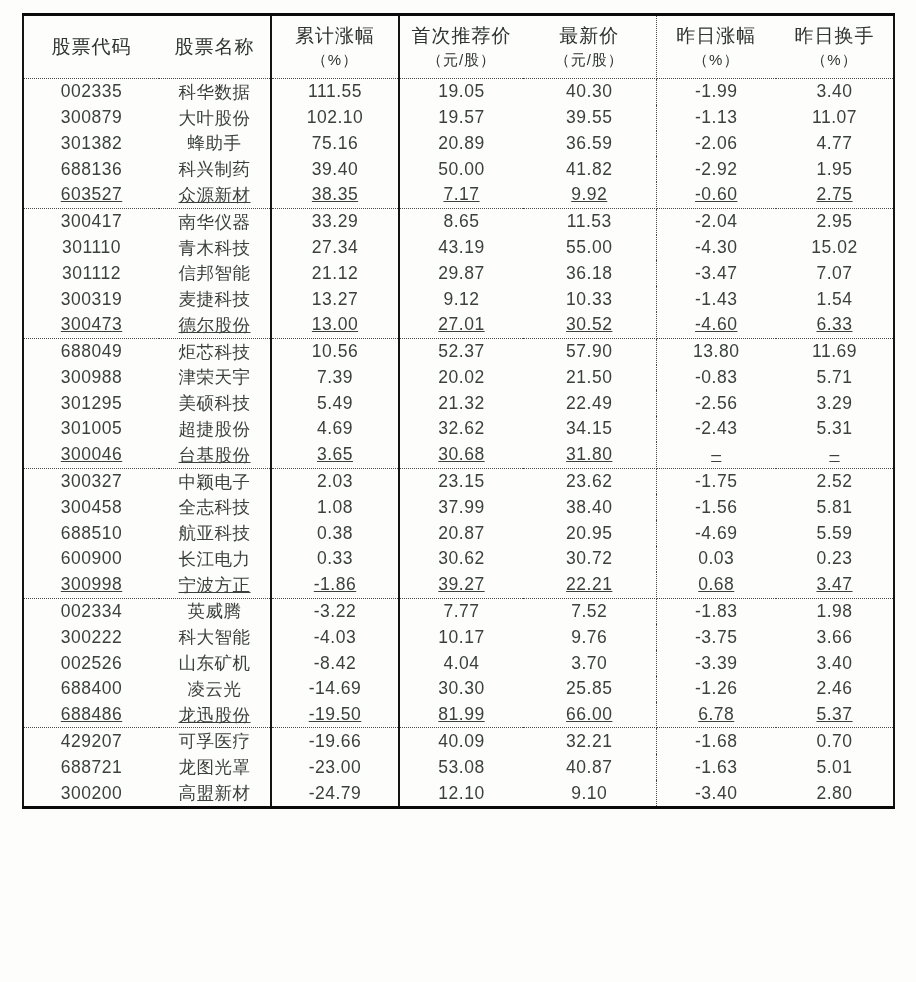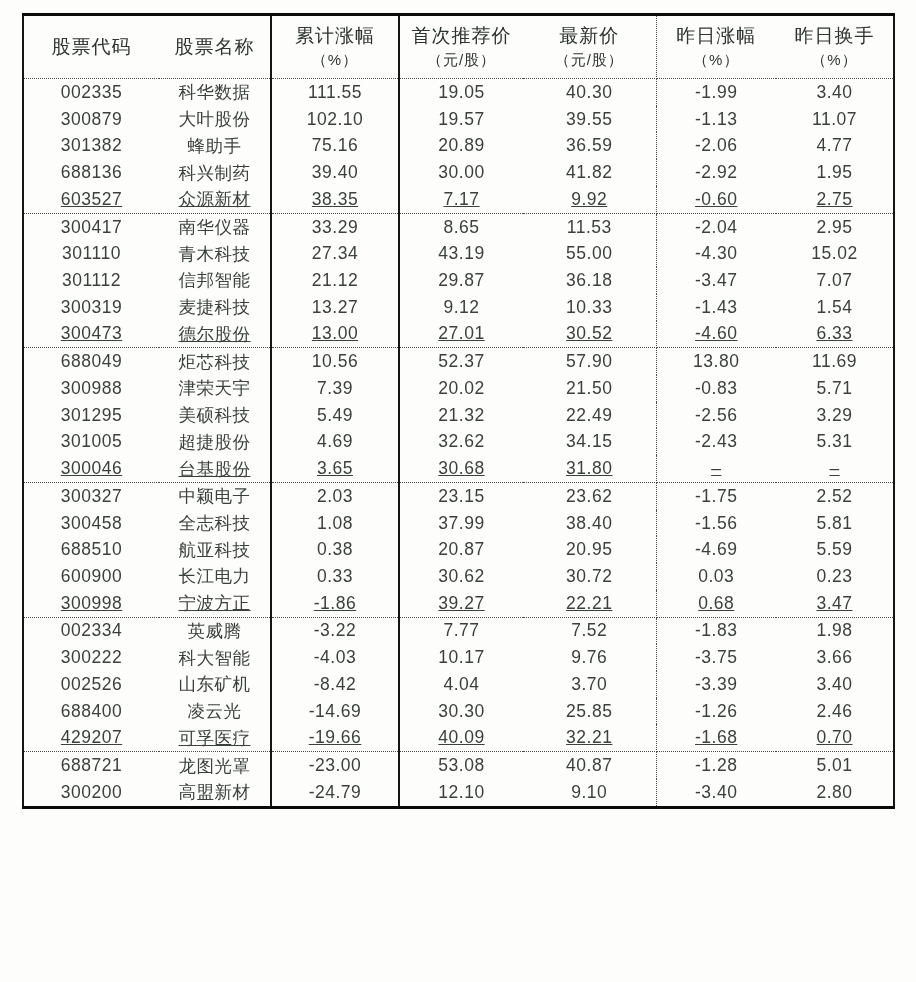--- a/index.html
+++ b/index.html
@@ -139,21 +139,21 @@
           <td>75.16</td>
           <td>20.89</td>
           <td>36.59</td>
           <td>-2.06</td>
           <td>4.77</td>
         </tr>
         <tr>
           <td>688136</td>
           <td>科兴制药</td>
           <td>39.40</td>
-          <td>30.00</td>
+          <td>50.00</td>
           <td>41.82</td>
           <td>-2.92</td>
           <td>1.95</td>
         </tr>
         <tr>
           <td>603527</td>
           <td>众源新材</td>
           <td>38.35</td>
           <td>7.17</td>
           <td>9.92</td>
@@ -325,35 +325,44 @@
         <tr>
           <td>688400</td>
           <td>凌云光</td>
           <td>-14.69</td>
           <td>30.30</td>
           <td>25.85</td>
           <td>-1.26</td>
           <td>2.46</td>
         </tr>
         <tr>
+          <td>688486</td>
+          <td>龙迅股份</td>
+          <td>-19.50</td>
+          <td>81.99</td>
+          <td>66.00</td>
+          <td>6.78</td>
+          <td>5.37</td>
+        </tr>
+        <tr>
           <td>429207</td>
           <td>可孚医疗</td>
           <td>-19.66</td>
           <td>40.09</td>
           <td>32.21</td>
           <td>-1.68</td>
           <td>0.70</td>
         </tr>
         <tr>
           <td>688721</td>
           <td>龙图光罩</td>
           <td>-23.00</td>
           <td>53.08</td>
           <td>40.87</td>
-          <td>-1.28</td>
+          <td>-1.63</td>
           <td>5.01</td>
         </tr>
         <tr>
           <td>300200</td>
           <td>高盟新材</td>
           <td>-24.79</td>
           <td>12.10</td>
           <td>9.10</td>
           <td>-3.40</td>
           <td>2.80</td>

